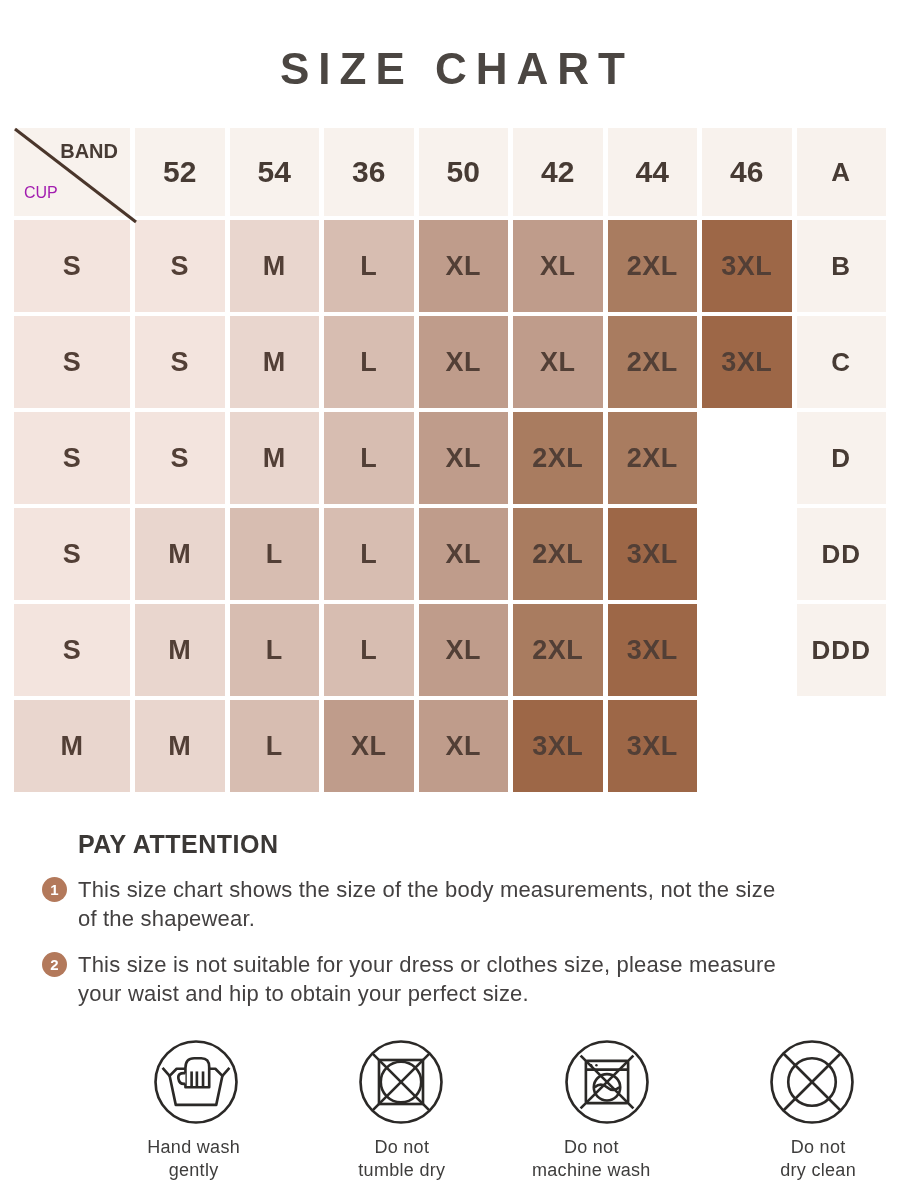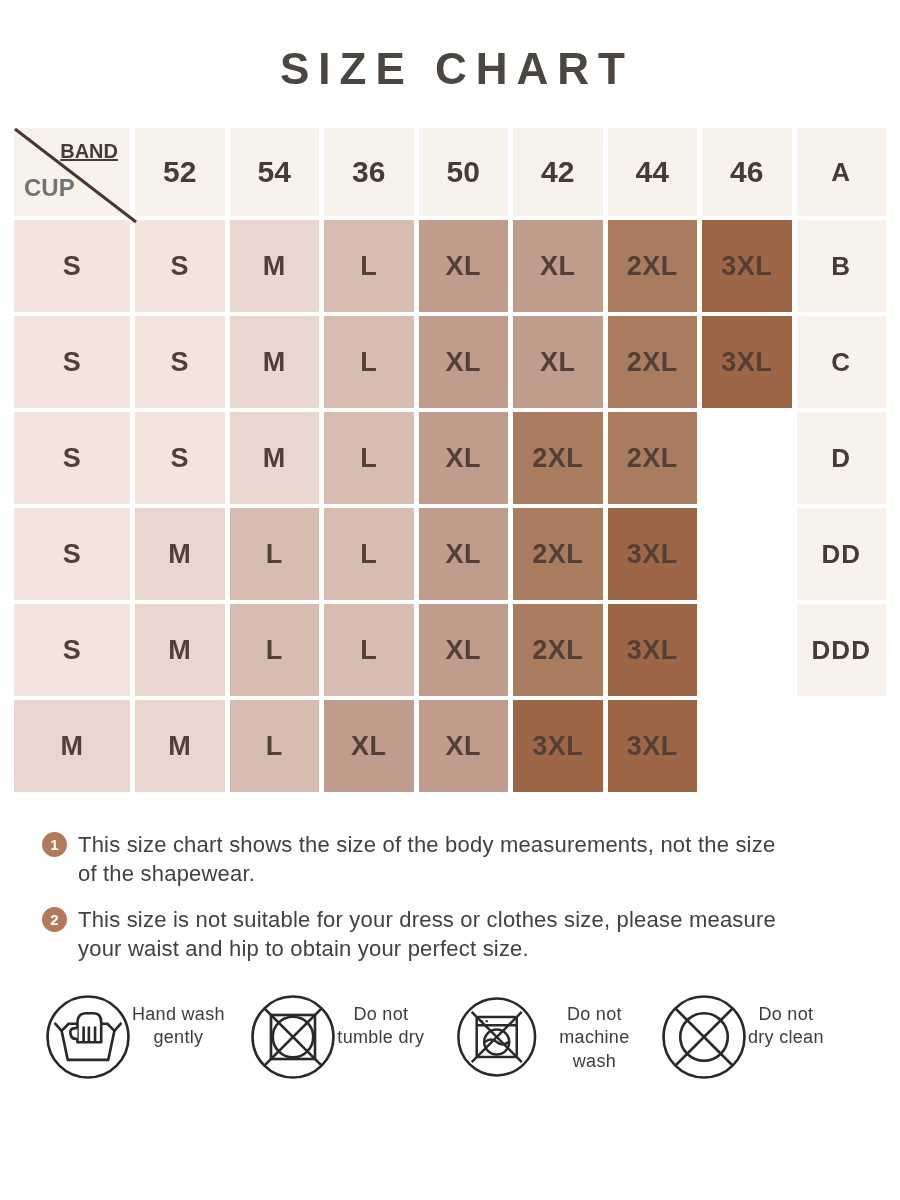--- a/index.html
+++ b/index.html
@@ -30,25 +30,25 @@
     font-weight:bold;
   }
   .band-header{background:#f8f2ed;font-size:30px;color:#473b34;}
   .cup-cell{background:#f8f2ed;font-size:26px;color:#473b34;letter-spacing:1px;}
   .size-cell{font-size:27px;color:#523f36;letter-spacing:0.5px;}
   .empty-cell{background:transparent;}
   .corner{background:#f8f2ed;position:relative;}
   .corner .diag{position:absolute;left:0;top:0;overflow:visible;}
   .corner-top{
     position:absolute;top:12px;right:12px;
-    font-size:20px;font-weight:bold;color:#473b34;text-decoration:underline;
+    font-size:20px;font-weight:bold;color:#473b34;
   }
   .corner-bottom{
     position:absolute;bottom:14px;left:10px;
-    font-size:24px;font-weight:bold;color:#737373;
+    font-size:16px;font-weight:normal;color:#a21caf;
   }
 
   
   .attention{margin:38px 36px 0 42px;}
   .attn-heading{
     margin-left:36px;
     font-size:25px;font-weight:bold;color:#3b3836;letter-spacing:0.5px;
   }
   .note{display:flex;align-items:flex-start;margin-top:16px;}
   .note-badge{
@@ -62,21 +62,21 @@
     font-size:22px;color:#434040;line-height:1.33;
     white-space:pre-line;letter-spacing:0.2px;
   }
 
   
   .care{
     display:flex;justify-content:space-between;
     width:812px;margin:30px 0 0 44px;
   }
   .care-item{
-    width:196px;display:flex;flex-direction:row;align-items:flex-start;
+    width:196px;display:flex;flex-direction:column;align-items:flex-end;
   }
   .care-item svg{display:block;}
   .care-label{
     margin-top:10px;text-align:center;
     font-size:18px;color:#3e3d3c;line-height:1.3;
     white-space:pre-line;letter-spacing:0.3px;
   }
 </style>
 </head>
 <body>
@@ -151,20 +151,21 @@
       <div class="cell size-cell" style="background: rgb(233, 214, 206);">M</div>
       <div class="cell size-cell" style="background: rgb(215, 189, 177);">L</div>
       <div class="cell size-cell" style="background: rgb(191, 156, 139);">XL</div>
       <div class="cell size-cell" style="background: rgb(191, 156, 139);">XL</div>
       <div class="cell size-cell" style="background: rgb(157, 103, 71);">3XL</div>
       <div class="cell size-cell" style="background: rgb(157, 103, 71);">3XL</div>
       <div class="cell empty-cell"></div>
     </div>
 
   <div class="attention">
+    <div class="attn-heading">PAY ATTENTION</div>
 
     <div class="note">
       <span class="note-badge">1</span>
       <span class="note-text">This size chart shows the size of the body measurements, not the size
 of the shapewear.</span>
     </div>
 
     <div class="note">
       <span class="note-badge">2</span>
       <span class="note-text">This size is not suitable for your dress or clothes size, please measure

